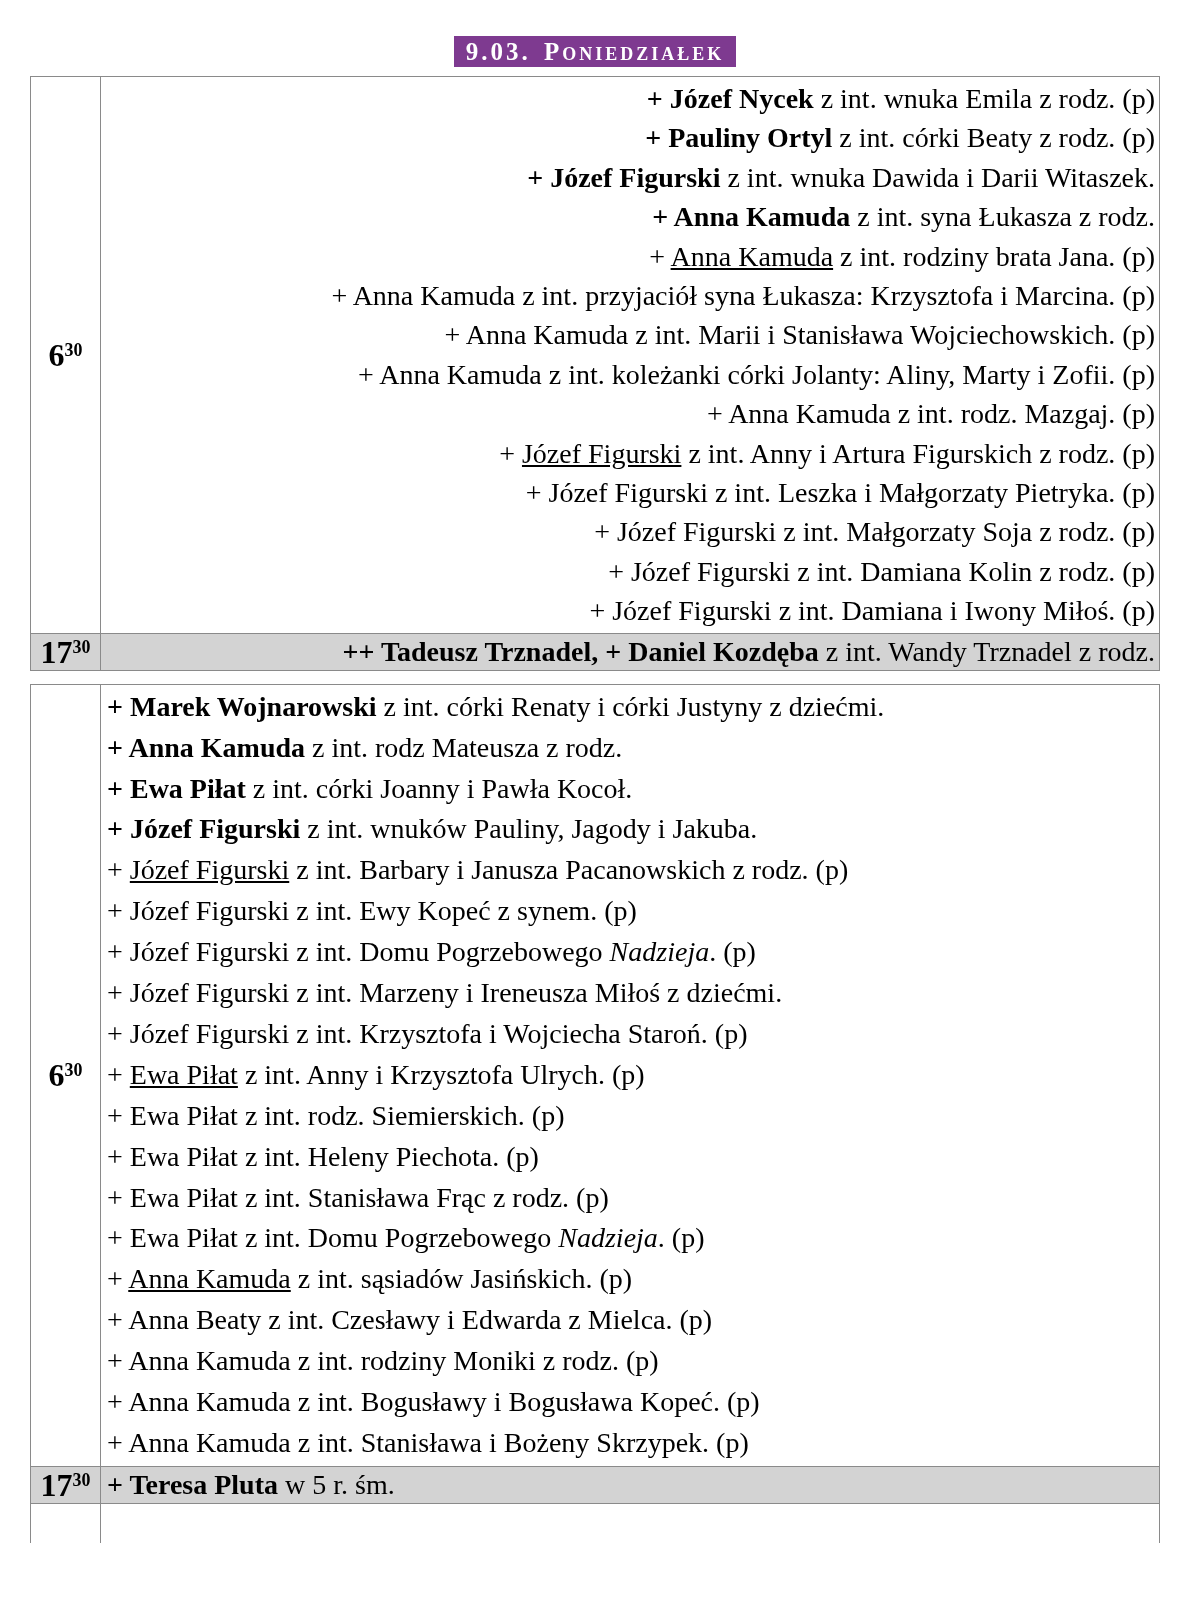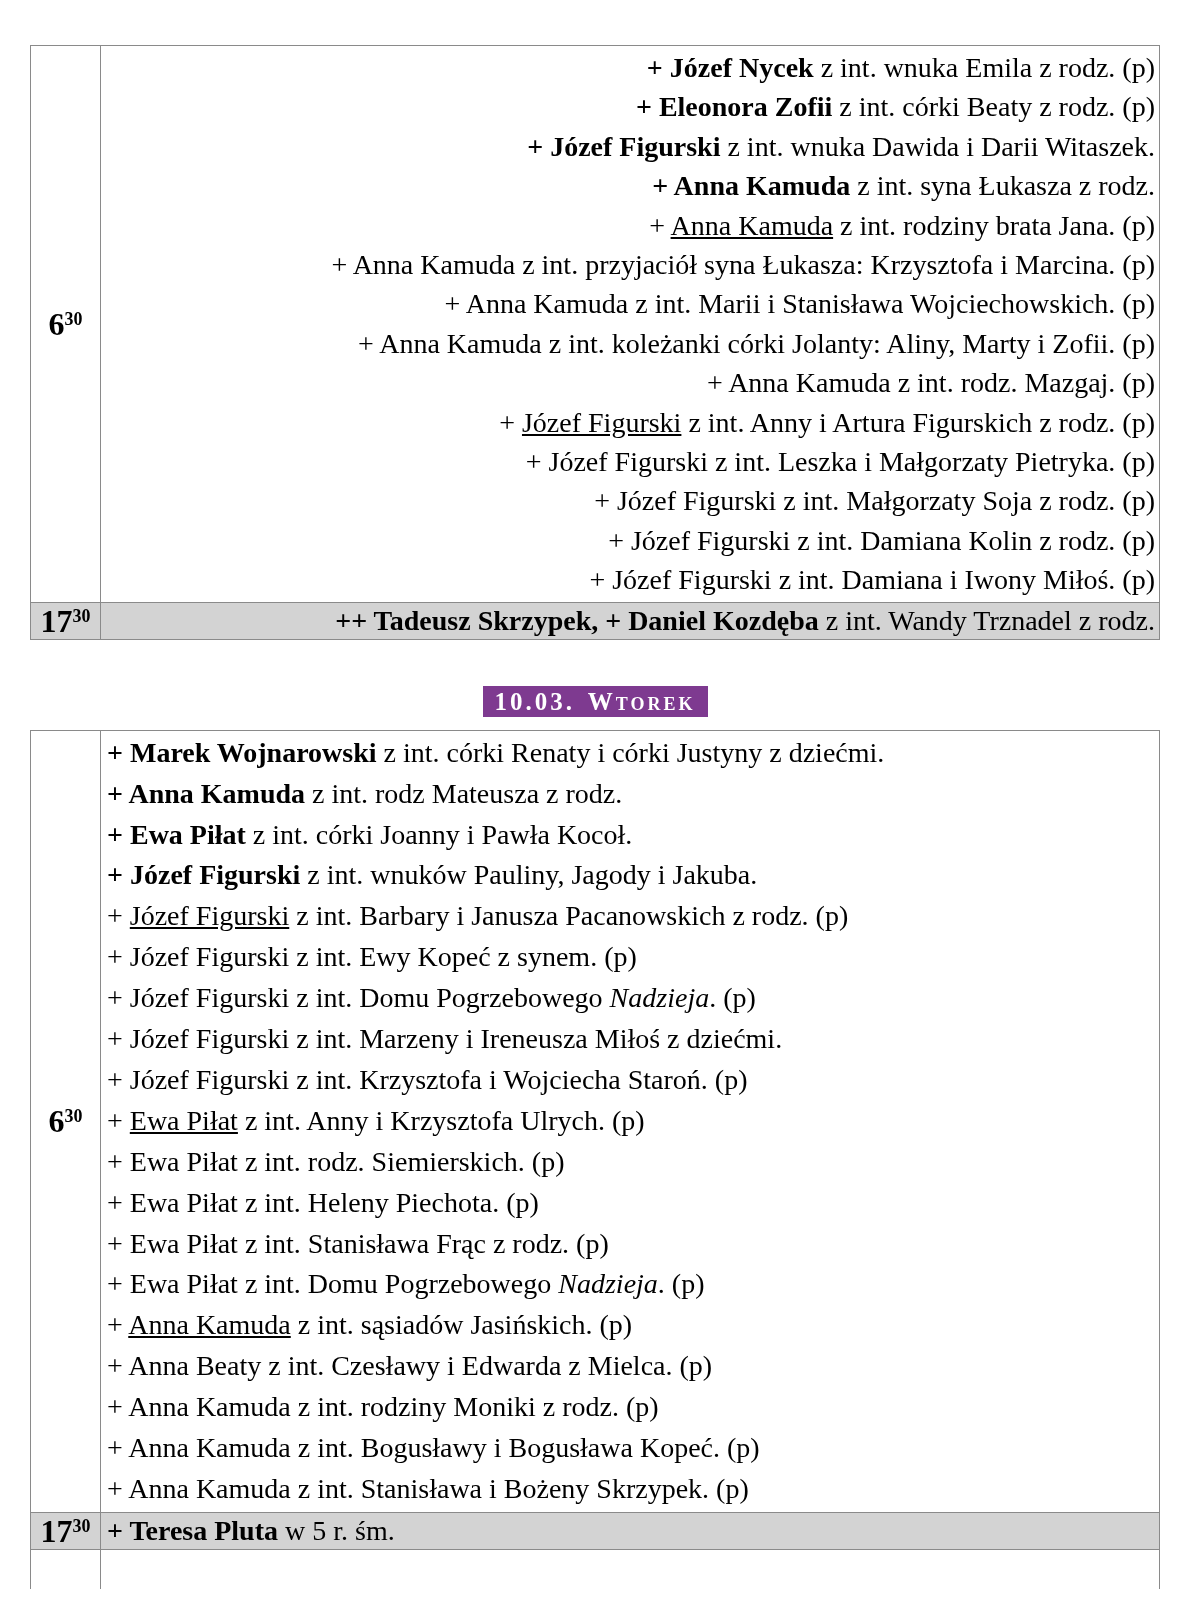--- a/index.html
+++ b/index.html
@@ -43,50 +43,50 @@
   tr.stub td{height:40px;border-bottom:none;}
   .b{font-weight:bold;}
   .u{text-decoration:underline;}
   .i{font-style:italic;}
 </style>
 </head>
 <body>
 
 <div class="page">
   <div id="doc">
+      <div class="header-wrap"><div class="day-header">9.03. Poniedziałek</div></div>
       <table class="schedule s0">
         <tbody>
           <tr>
             <td class="time-cell"><span class="time-base">6</span><span class="time-sup">30</span></td>
             <td class="entries-cell">
               <div class="entry"><span class="b">+ Józef Nycek</span><span> z int. wnuka Emila z rodz. (p)</span></div>
-              <div class="entry"><span class="b">+ Eleonora Zofii</span><span> z int. córki Beaty z rodz. (p)</span></div>
+              <div class="entry"><span class="b">+ Pauliny Ortyl</span><span> z int. córki Beaty z rodz. (p)</span></div>
               <div class="entry"><span class="b">+ Józef Figurski</span><span> z int. wnuka Dawida i Darii Witaszek.</span></div>
               <div class="entry"><span class="b">+ Anna Kamuda</span><span> z int. syna Łukasza z rodz.</span></div>
               <div class="entry"><span>+ </span><span class="u">Anna Kamuda</span><span> z int. rodziny brata Jana. (p)</span></div>
               <div class="entry"><span>+ Anna Kamuda z int. przyjaciół syna Łukasza: Krzysztofa i Marcina. (p)</span></div>
               <div class="entry"><span>+ Anna Kamuda z int. Marii i Stanisława Wojciechowskich. (p)</span></div>
               <div class="entry"><span>+ Anna Kamuda z int. koleżanki córki Jolanty: Aliny, Marty i Zofii. (p)</span></div>
               <div class="entry"><span>+ Anna Kamuda z int. rodz. Mazgaj. (p)</span></div>
               <div class="entry"><span>+ </span><span class="u">Józef Figurski</span><span> z int. Anny i Artura Figurskich z rodz. (p)</span></div>
               <div class="entry"><span>+ Józef Figurski z int. Leszka i Małgorzaty Pietryka. (p)</span></div>
               <div class="entry"><span>+ Józef Figurski z int. Małgorzaty Soja z rodz. (p)</span></div>
               <div class="entry"><span>+ Józef Figurski z int. Damiana Kolin z rodz. (p)</span></div>
               <div class="entry"><span>+ Józef Figurski z int. Damiana i Iwony Miłoś. (p)</span></div>
             </td>
           </tr>
           <tr class="highlight">
             <td class="time-cell"><span class="time-base">17</span><span class="time-sup">30</span></td>
             <td class="entries-cell">
-              <div class="entry"><span class="b">++ Tadeusz Skrzypek, + Daniel Kozdęba</span><span> z int. Wandy Trznadel z rodz.</span></div>
+              <div class="entry"><span class="b">++ Tadeusz Trznadel, + Daniel Kozdęba</span><span> z int. Wandy Trznadel z rodz.</span></div>
             </td>
           </tr>
         </tbody>
       </table>
-      <div class="header-wrap later"><div class="day-header">10.03. Wtorek</div></div>
       <table class="schedule s1">
         <tbody>
           <tr>
             <td class="time-cell"><span class="time-base">6</span><span class="time-sup">30</span></td>
             <td class="entries-cell">
               <div class="entry"><span class="b">+ Marek Wojnarowski</span><span> z int. córki Renaty i córki Justyny z dziećmi.</span></div>
               <div class="entry"><span class="b">+ Anna Kamuda</span><span> z int. rodz Mateusza z rodz.</span></div>
               <div class="entry"><span class="b">+ Ewa Piłat</span><span> z int. córki Joanny i Pawła Kocoł.</span></div>
               <div class="entry"><span class="b">+ Józef Figurski</span><span> z int. wnuków Pauliny, Jagody i Jakuba.</span></div>
               <div class="entry"><span>+ </span><span class="u">Józef Figurski</span><span> z int. Barbary i Janusza Pacanowskich z rodz. (p)</span></div>

